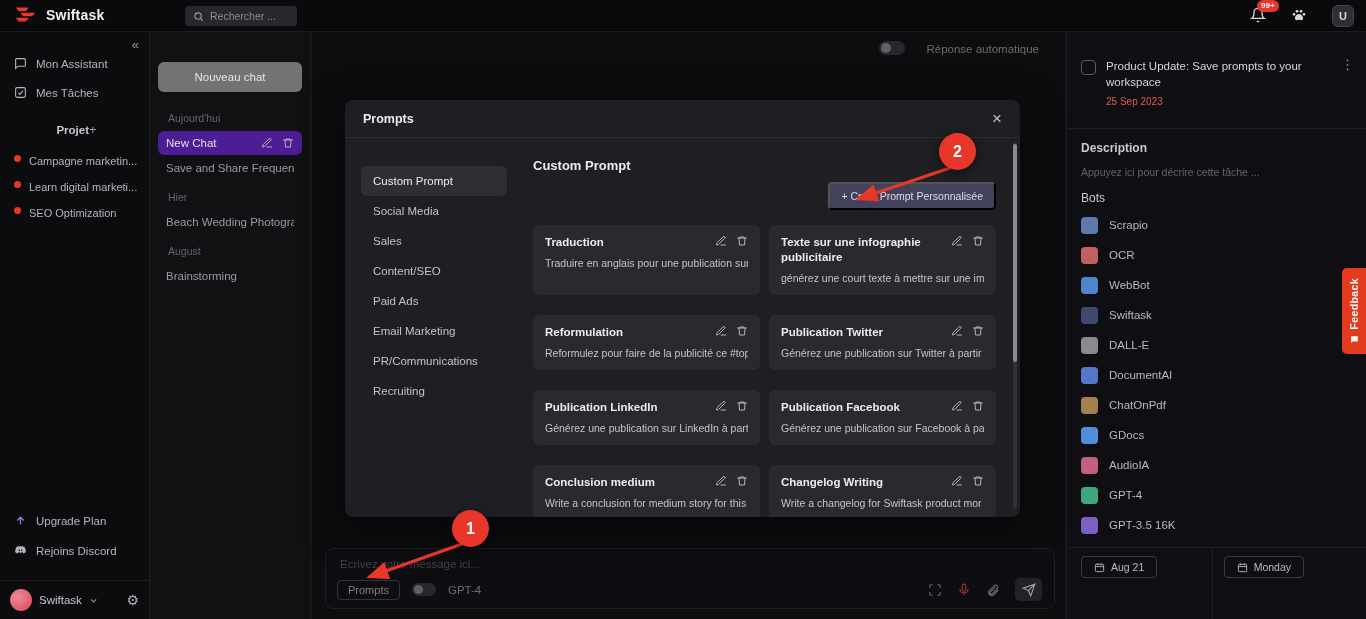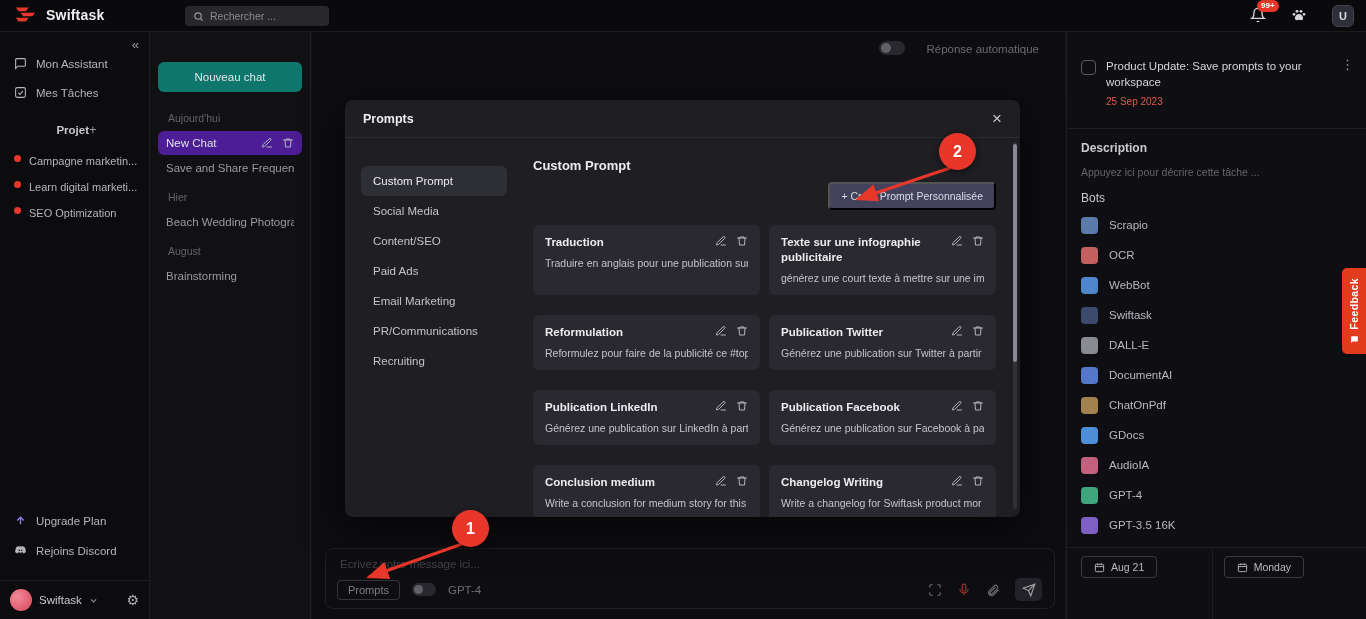--- a/index.html
+++ b/index.html
@@ -3,21 +3,21 @@
 <meta charset="utf-8">
 <style>
   *{box-sizing:border-box;margin:0;padding:0}
   html,body{width:1366px;height:619px}
   body{position:relative;overflow:hidden;background:#131317;font-family:"Liberation Sans",sans-serif;color:#d8d8dc}
 
   
   .topbar{position:absolute;left:0;top:0;width:1366px;height:32px;background:#0a0a0c;border-bottom:1px solid #1c1c20;z-index:30}
   .brand{position:absolute;left:14px;top:5px;display:flex;align-items:center;gap:8px}
   .brand-name{font-size:14px;font-weight:bold;color:#f0f0f2;letter-spacing:.2px}
-  .search{position:absolute;left:185px;top:6px;width:144px;height:20px;background:#27272c;border-radius:4px;display:flex;align-items:center;gap:6px;padding:0 8px}
+  .search{position:absolute;left:185px;top:6px;width:112px;height:20px;background:#27272c;border-radius:4px;display:flex;align-items:center;gap:6px;padding:0 8px}
   .search svg{width:11px;height:11px;flex:none}
   .s-ph{font-size:10.5px;color:#8a8a92;white-space:nowrap}
   .top-right{position:absolute;right:12px;top:0;height:32px;display:flex;align-items:center;gap:23px}
   .bell-wrap{position:relative;width:18px;height:18px}
   .bell-wrap svg{width:16px;height:16px}
   .badge{position:absolute;top:-7px;left:7px;background:#e8372a;color:#fff;font-size:8px;font-weight:bold;padding:1px 4px;border-radius:7px;line-height:1.2}
   .paw{width:18px;height:18px}
   .paw svg{width:16px;height:16px}
   .tavatar{width:22px;height:22px;border-radius:6px;background:#2e2e38;border:1px solid #44444e;color:#d8d8dc;font-size:11px;font-weight:bold;display:flex;align-items:center;justify-content:center}
 
@@ -37,21 +37,21 @@
   #side-discord{top:512px}
   .up-ic{color:#8f7ff0}
   .side-bottom{position:absolute;left:0;right:0;bottom:0;height:39px;border-top:1px solid #1e1e22;display:flex;align-items:center;padding:0 10px;gap:7px}
   .side-avatar{width:22px;height:22px;border-radius:50%;background:radial-gradient(circle at 35% 35%,#f08a9a,#d84556);flex:none}
   .side-user{font-size:11.5px;color:#c8c8ce;white-space:nowrap}
   .side-chev{display:flex;color:#8a8a92}
   .gear{margin-left:auto;color:#b0b0b8;font-size:14px;line-height:1}
 
   
   .chatlist{position:absolute;left:150px;top:32px;width:161px;bottom:0;background:#111114;border-right:1px solid #1e1e22;z-index:10}
-  .new-chat{position:absolute;left:8px;right:8px;top:30px;height:30px;background:#0f766e;border-radius:6px;display:flex;align-items:center;justify-content:center;font-size:11.5px;color:#e4e4ea}
+  .new-chat{position:absolute;left:8px;right:8px;top:30px;height:30px;background:#737373;border-radius:6px;display:flex;align-items:center;justify-content:center;font-size:11.5px;color:#e4e4ea}
   #chat-sections{position:absolute;left:0;right:0;top:70px}
   .chat-sec-label{padding:10px 18px 6px;color:#63636b;font-size:10.5px}
   .chat-item{margin:1px 8px;padding:6px 8px;border-radius:6px;display:flex;align-items:center;font-size:11.5px;color:#9a9aa2}
   .chat-item.selected{background:#4c1d95;color:#e0e0e6}
   .chat-item-label{flex:1;white-space:nowrap;overflow:hidden}
   .row-icons{display:flex;gap:9px;color:#a0a0a8;align-items:center;flex:none}
   .act-icon{display:inline-flex;color:#b4b4bc}
 
   
   .main{position:absolute;left:312px;top:32px;width:753px;bottom:0;background:#131317}
@@ -415,20 +415,21 @@
 
 <section class="modal">
   <div class="modal-header">
     <span class="modal-title">Prompts</span>
     <span class="modal-close">×</span>
   </div>
   <div class="modal-body">
     <nav class="mcats" id="modal-categories">
         <div class="mcat selected">Custom Prompt</div>
         <div class="mcat">Social Media</div>
+        <div class="mcat">Sales</div>
         <div class="mcat">Content/SEO</div>
         <div class="mcat">Paid Ads</div>
         <div class="mcat">Email Marketing</div>
         <div class="mcat">PR/Communications</div>
         <div class="mcat">Recruiting</div>
       </nav>
     <div class="mcontent">
       <div class="msection-title">Custom Prompt</div>
       <div class="create-row">
         <button class="create-btn">+  Créer Prompt Personnalisée</button>

